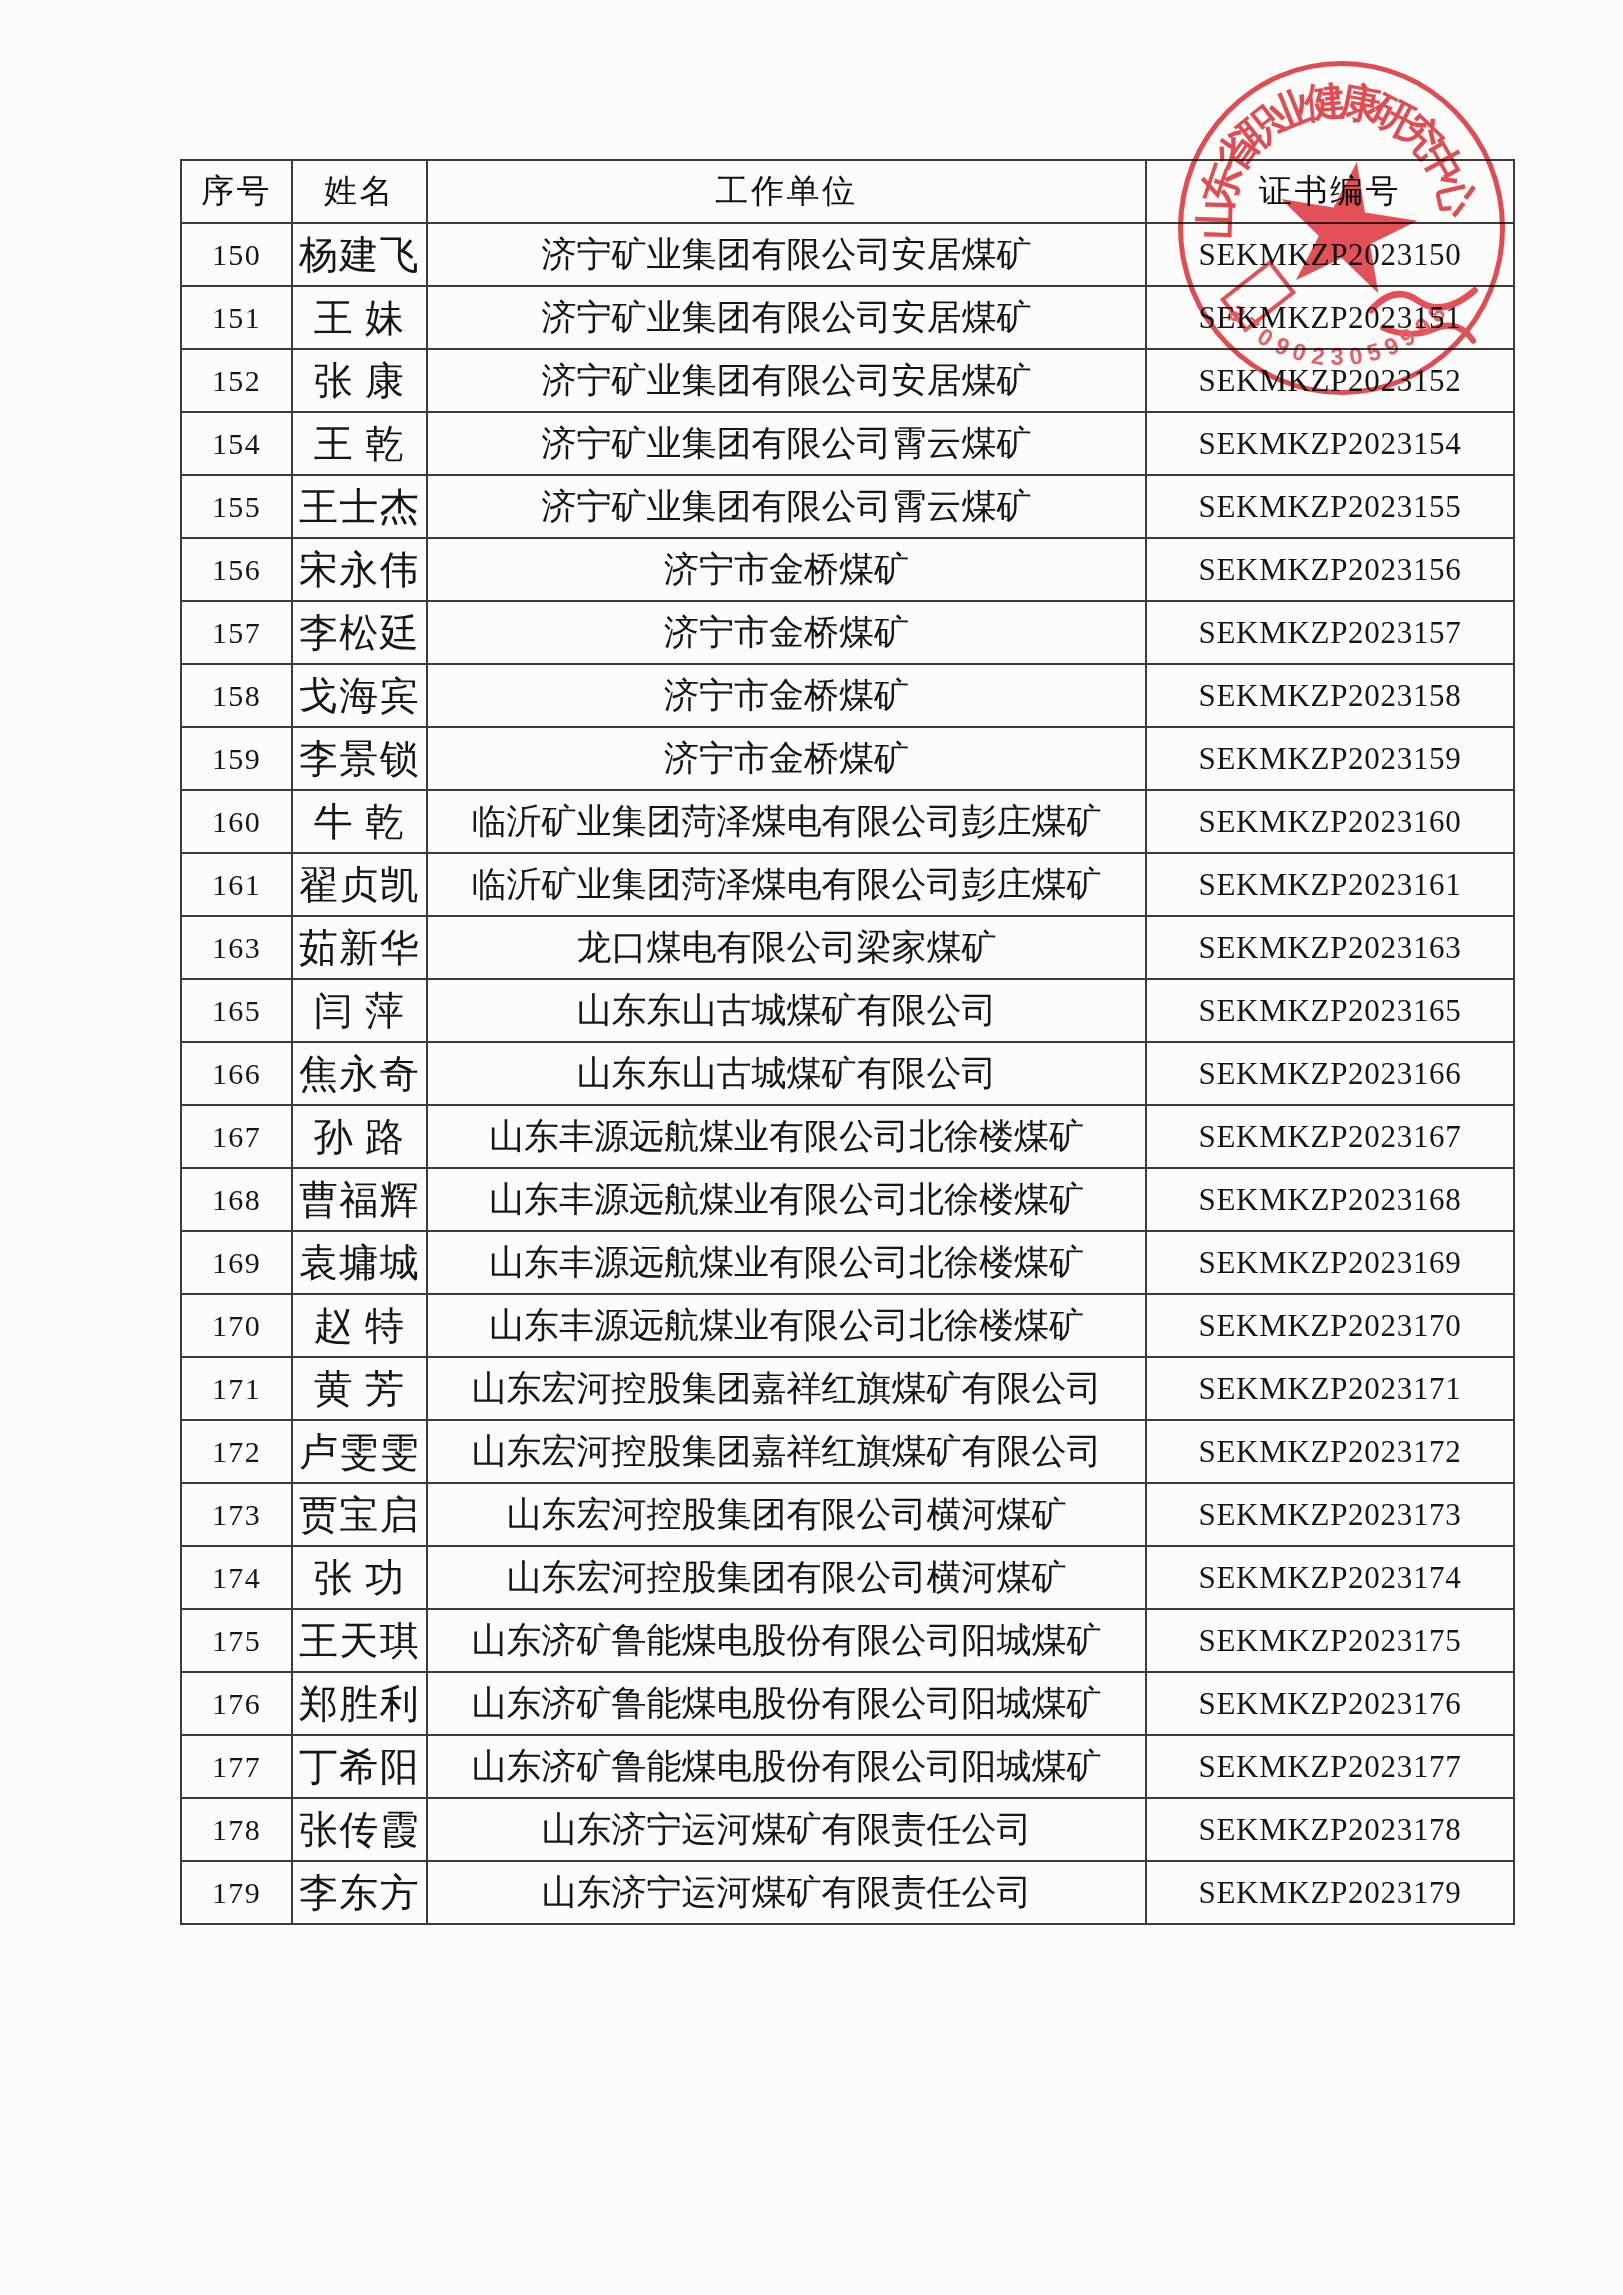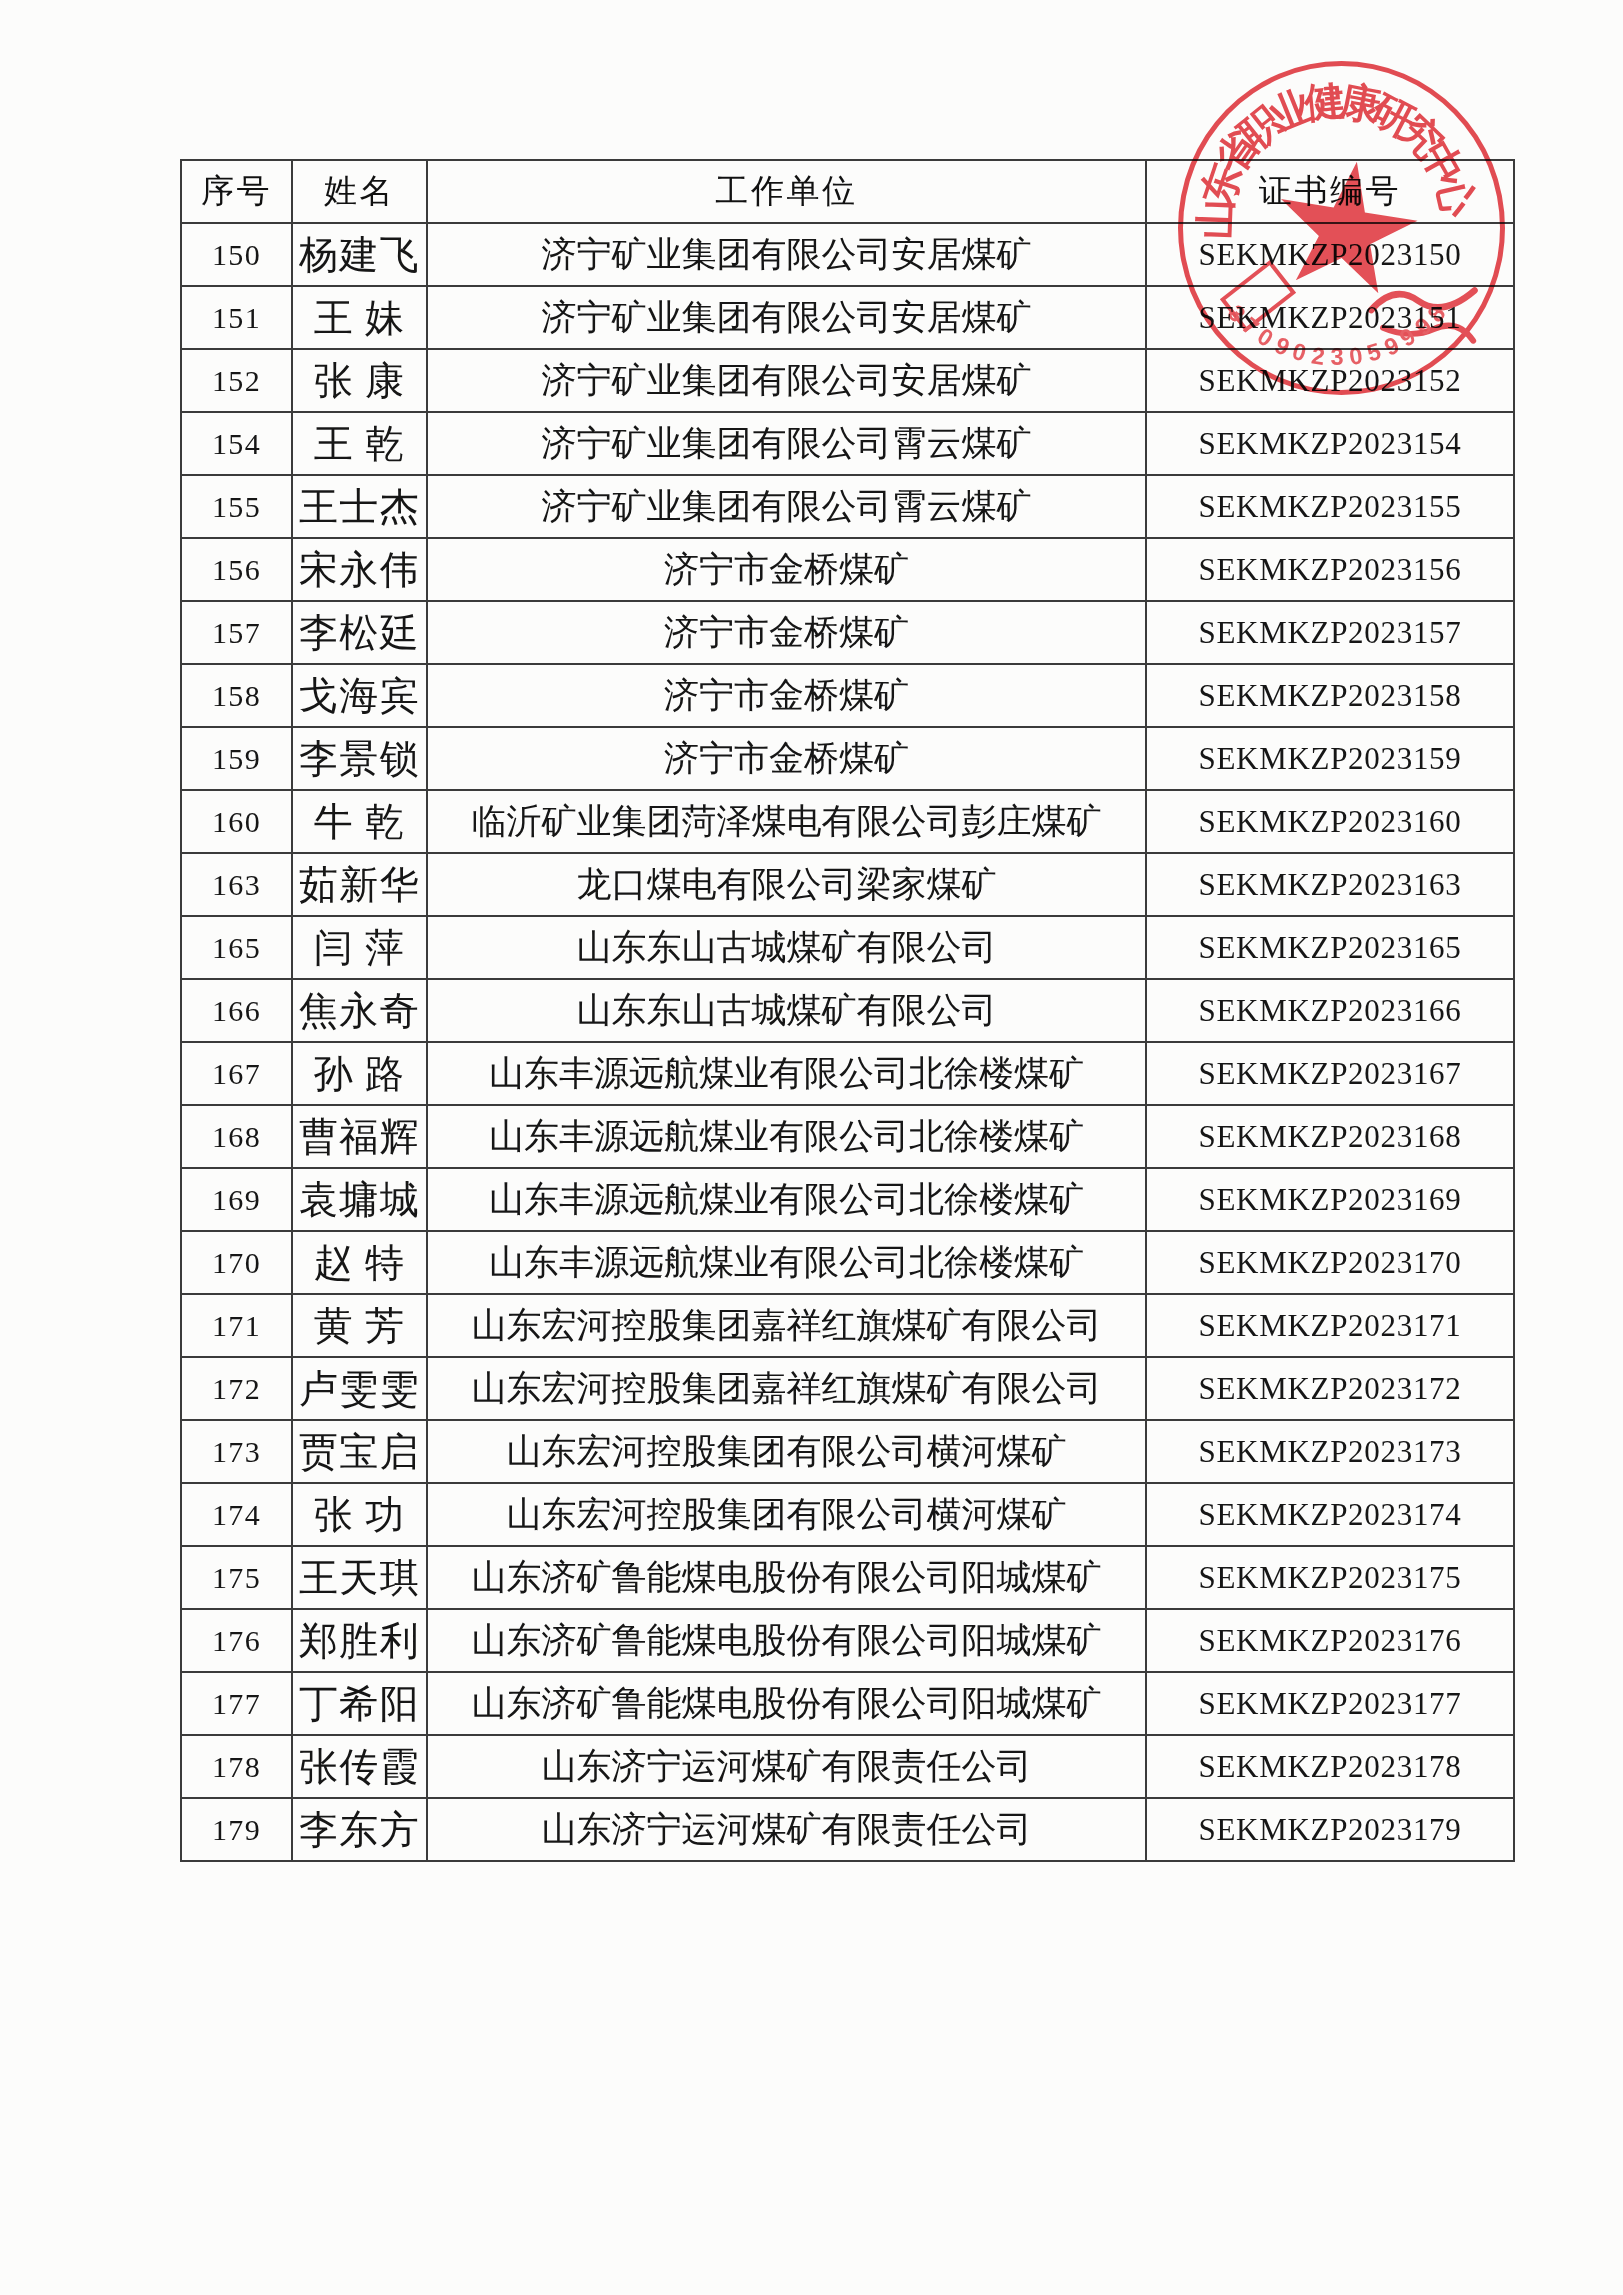--- a/index.html
+++ b/index.html
@@ -161,20 +161,26 @@
           <td class="c-serial">159</td>
           <td class="c-name">李景锁</td>
           <td class="c-unit">济宁市金桥煤矿</td>
           <td class="c-cert">SEKMKZP2023159</td>
         </tr>
         <tr>
           <td class="c-serial">160</td>
           <td class="c-name">牛 乾</td>
           <td class="c-unit">临沂矿业集团菏泽煤电有限公司彭庄煤矿</td>
           <td class="c-cert">SEKMKZP2023160</td>
+        </tr>
+        <tr>
+          <td class="c-serial">161</td>
+          <td class="c-name">翟贞凯</td>
+          <td class="c-unit">临沂矿业集团菏泽煤电有限公司彭庄煤矿</td>
+          <td class="c-cert">SEKMKZP2023161</td>
         </tr>
         <tr>
           <td class="c-serial">163</td>
           <td class="c-name">茹新华</td>
           <td class="c-unit">龙口煤电有限公司梁家煤矿</td>
           <td class="c-cert">SEKMKZP2023163</td>
         </tr>
         <tr>
           <td class="c-serial">165</td>
           <td class="c-name">闫 萍</td>

